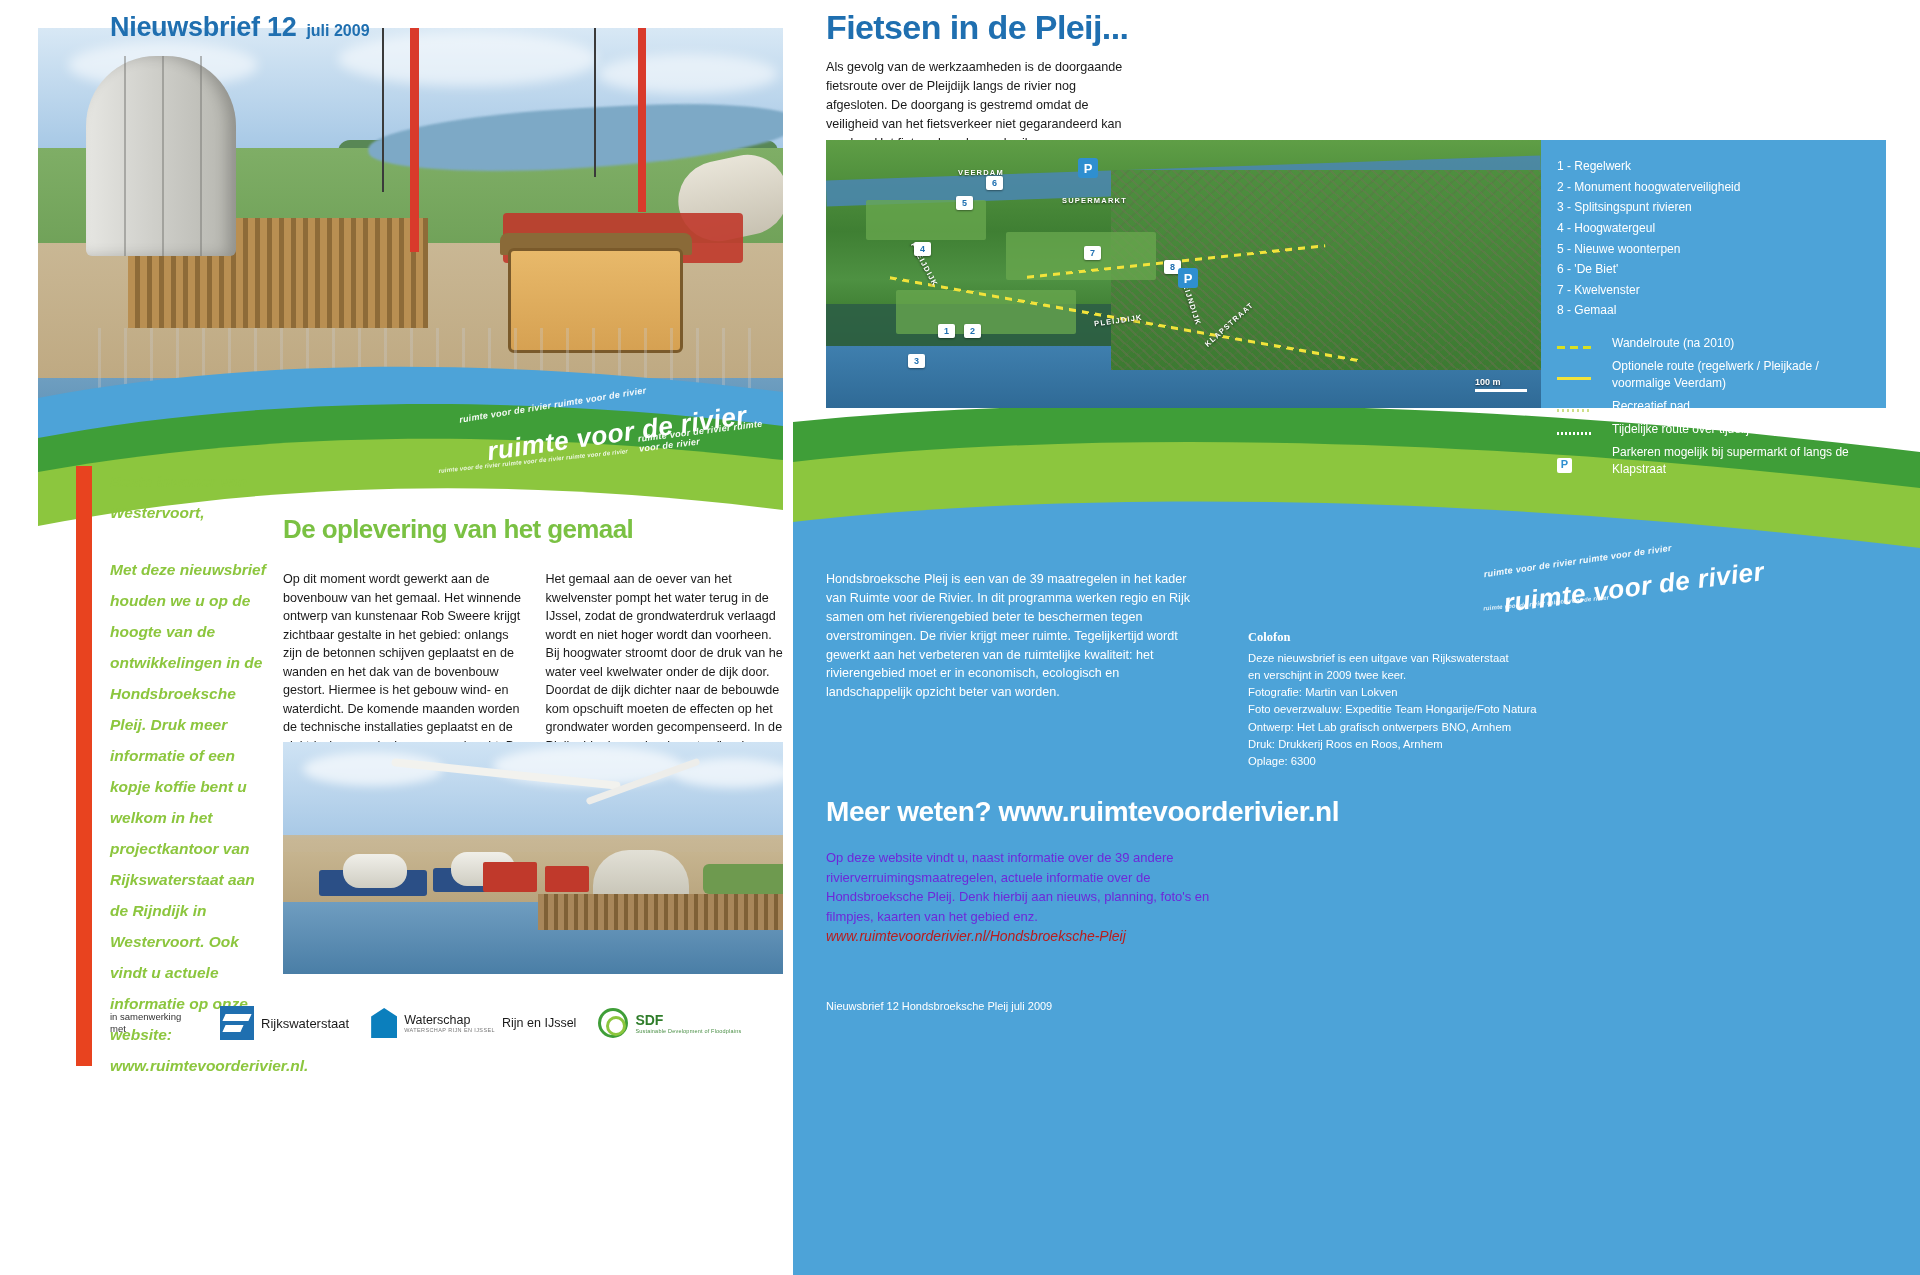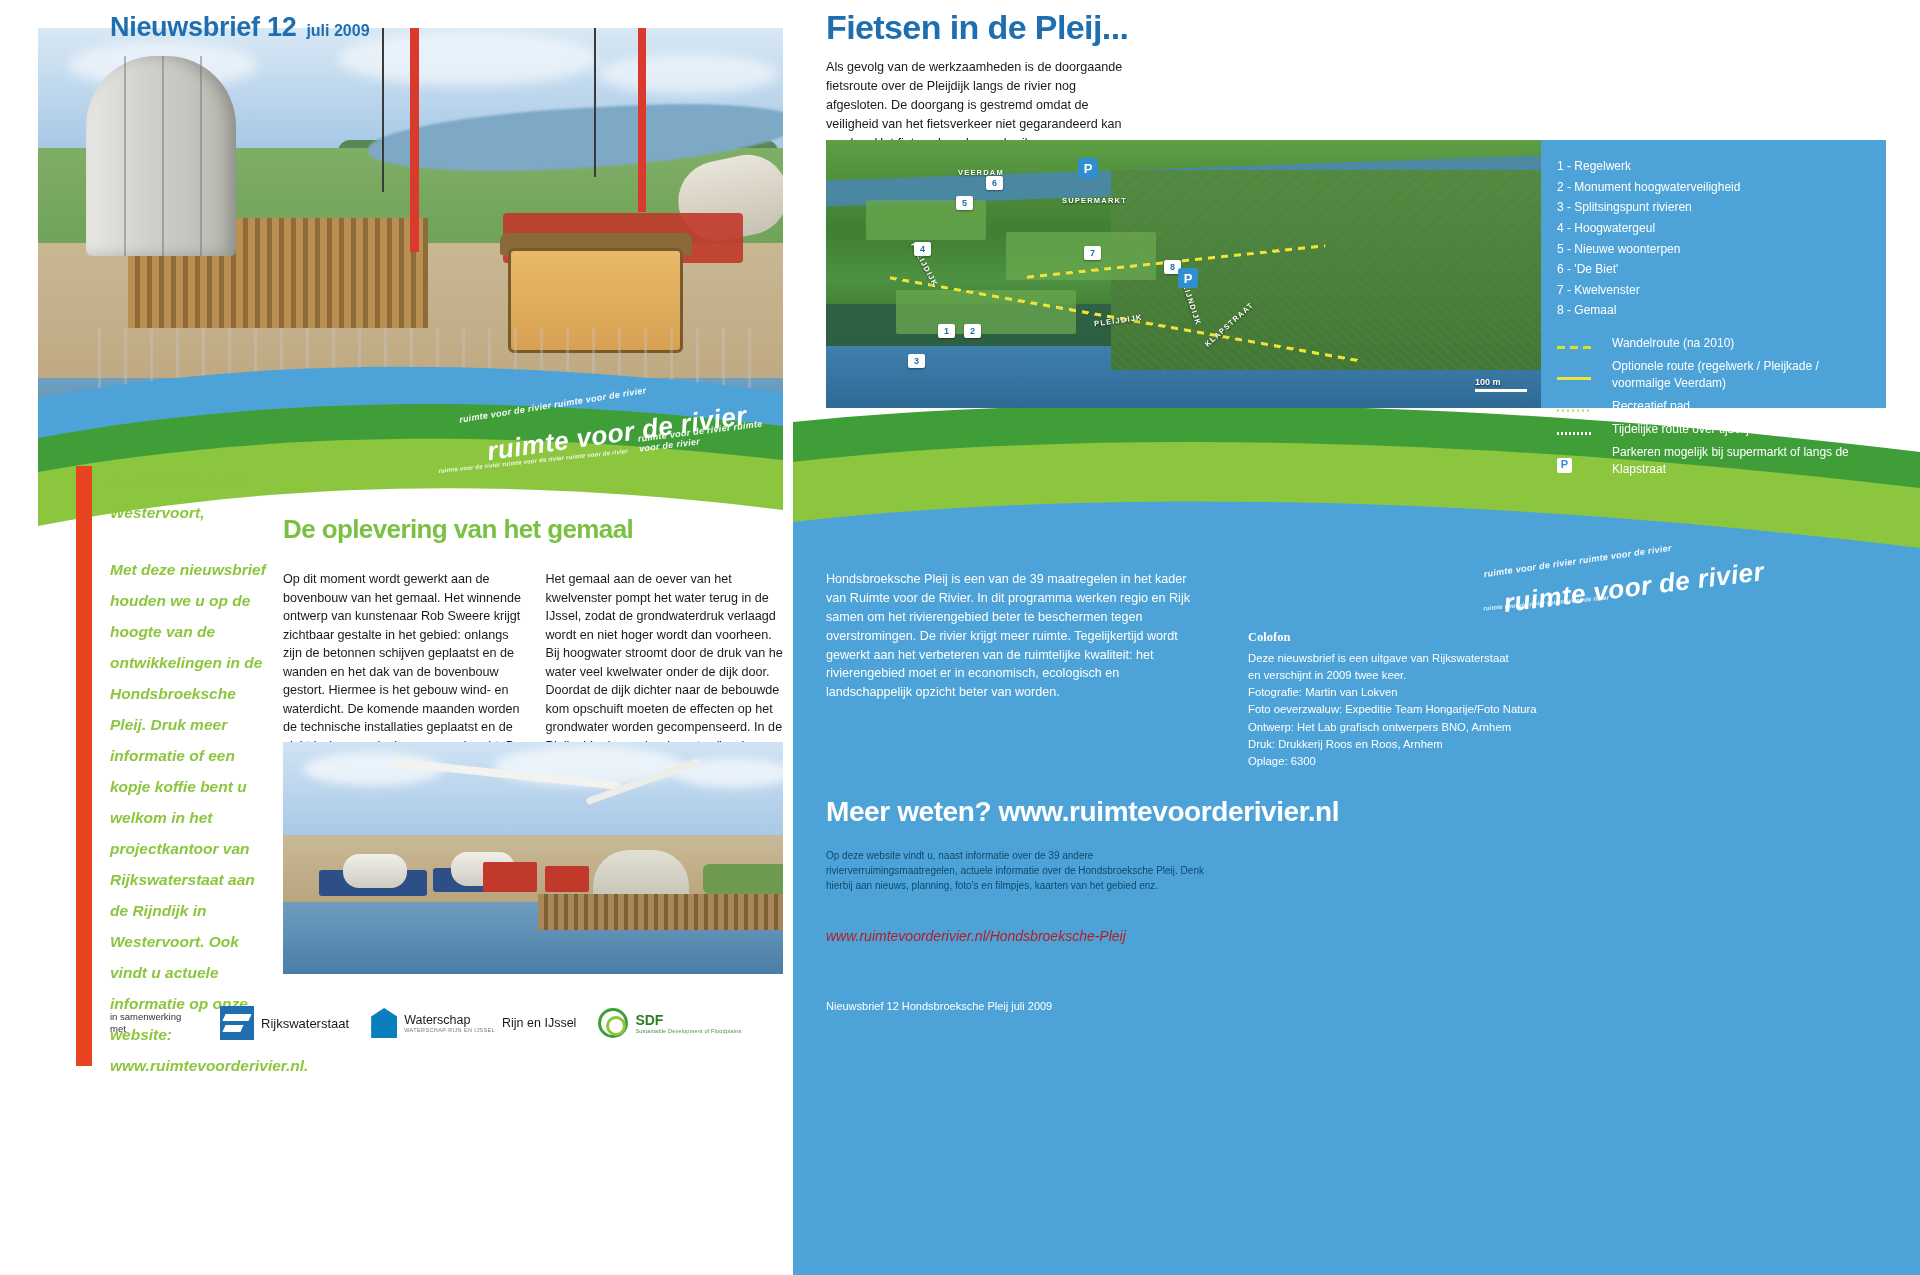--- a/index.html
+++ b/index.html
@@ -324,21 +324,21 @@
   }
   .colofon h4 { font-size:12.5px; font-weight:700; margin-bottom:5px;font-family:Liberation Serif, serif; }
   .colofon p  { font-size:11.3px; line-height:1.52; }
 
   .rp-cta {
     position:absolute; left:33px; top:796px; z-index:9;
     font-size:28px; font-weight:700; color:#ffffff; letter-spacing:-.4px;
   }
   .rp-cta-body {
     position:absolute; left:33px; top:848px; width:390px; z-index:9;
-    font-size:10px; line-height:1.5; color:#0c4a6e;
+    font-size:13px; line-height:1.5; color:#6d28d9;
   }
   .rp-cta-link {
     position:absolute; left:33px; top:928px; z-index:9;
     font-size:14px; font-style:italic; color:#b91c1c;
   }
   .rp-footer {
     position:absolute; left:33px; top:1000px; z-index:9;
     font-size:11px; color:#ffffff;
   }
   .rvdr-right { position:absolute; left:690px; top:556px; z-index:9; width:330px; height:70px; }

